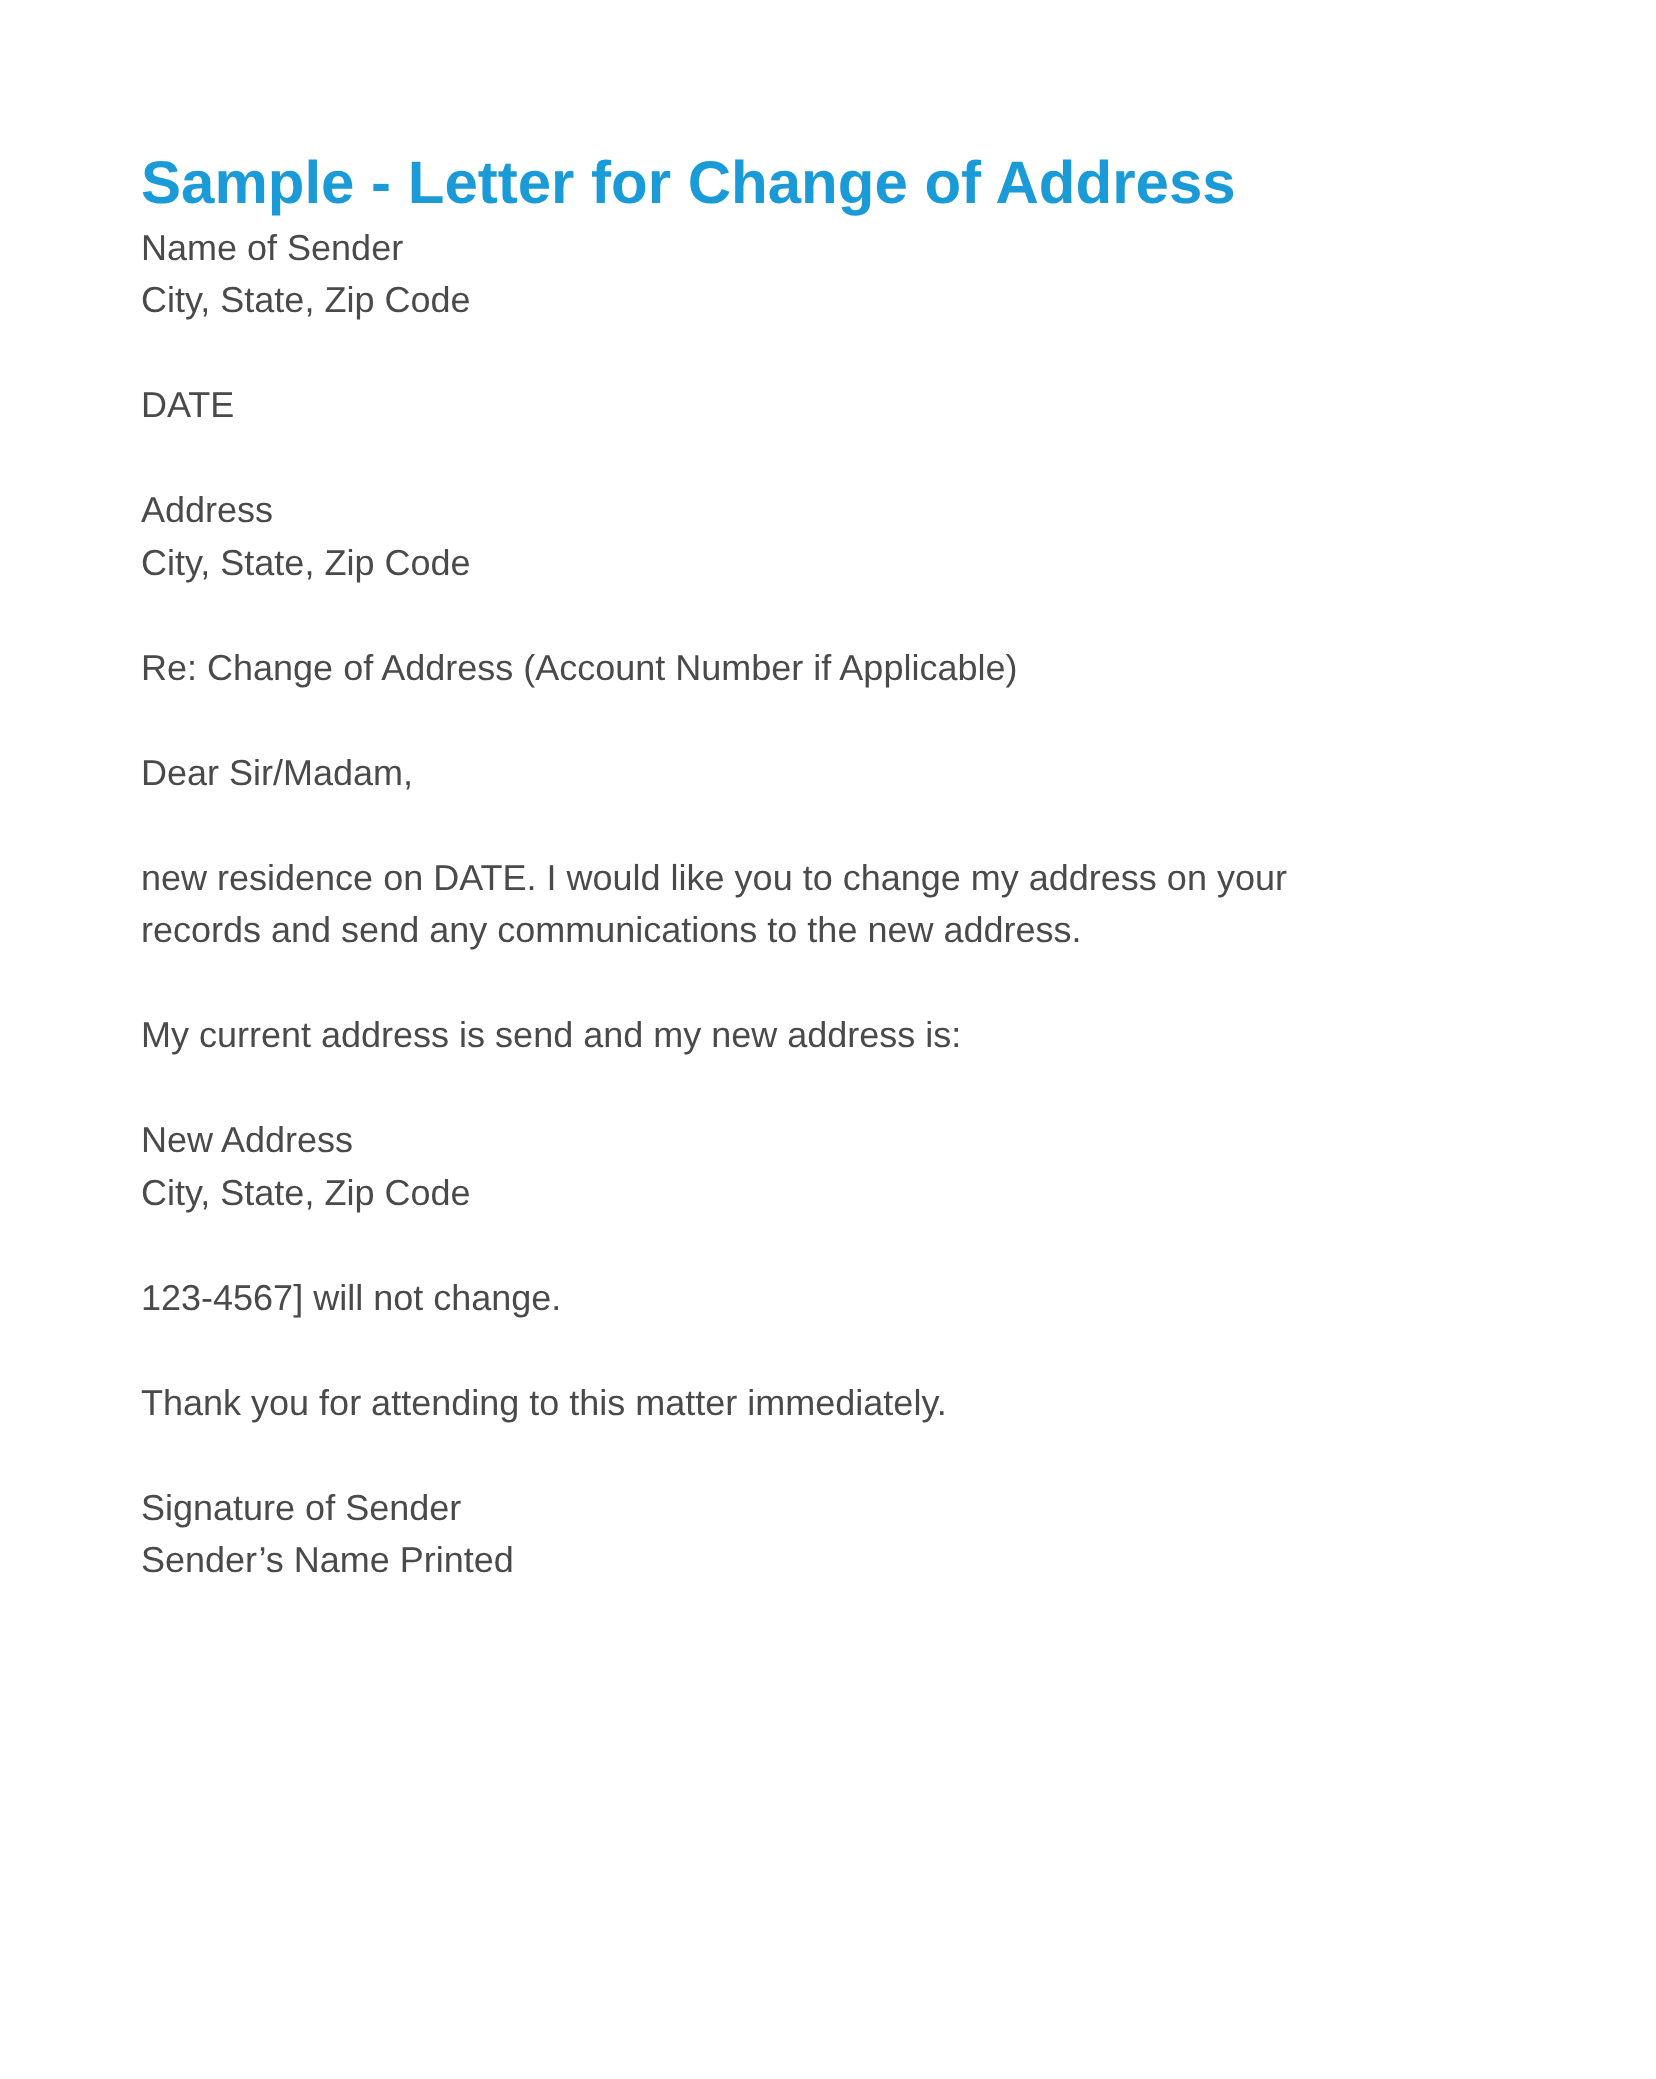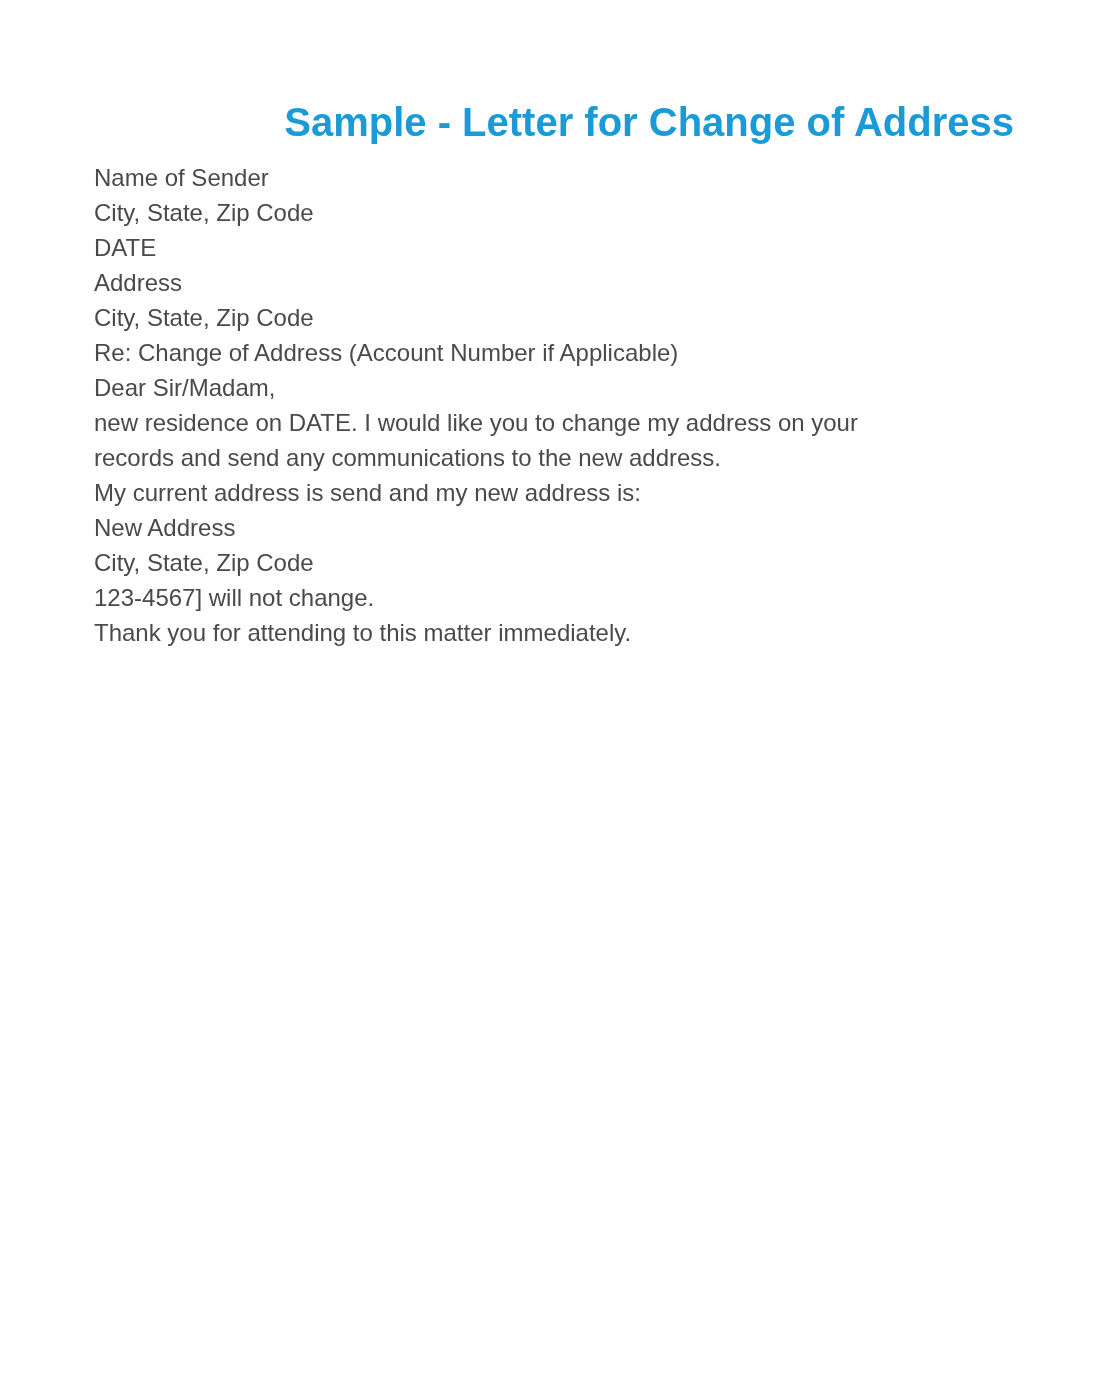--- a/index.html
+++ b/index.html
@@ -18,30 +18,30 @@
     padding: 98px 90px 0 94px;
     font-family: "Liberation Sans", "DejaVu Sans", sans-serif;
     color: var(--body-color);
     overflow: hidden;
   }
   .doc-title {
     font-size: 40px;
     font-weight: bold;
     line-height: 48px;
     color: var(--title-color);
-    margin-bottom: 14px;
+    margin-bottom: 2px;
     letter-spacing: 0;
-    text-align: right;
   }
   .line {
     font-size: 24px;
     line-height: 35px;
     white-space: nowrap;
   }
   .block {
+    margin-top: 35px;
   }
 </style>
 </head>
 <body>
 
 <div class="page">
 
   <h1 class="doc-title">Sample - Letter for Change of Address</h1>
 
   <div>
@@ -81,14 +81,18 @@
   </div>
 
   <div class="block">
     <div class="line">123-4567] will not change.</div>
   </div>
 
   <div class="block">
     <div class="line">Thank you for attending to this matter immediately.</div>
   </div>
 
+  <div class="block">
+    <div class="line">Signature of Sender</div>
+    <div class="line">Sender’s Name Printed</div>
+  </div>
 
 </div>
 
 </body></html>

